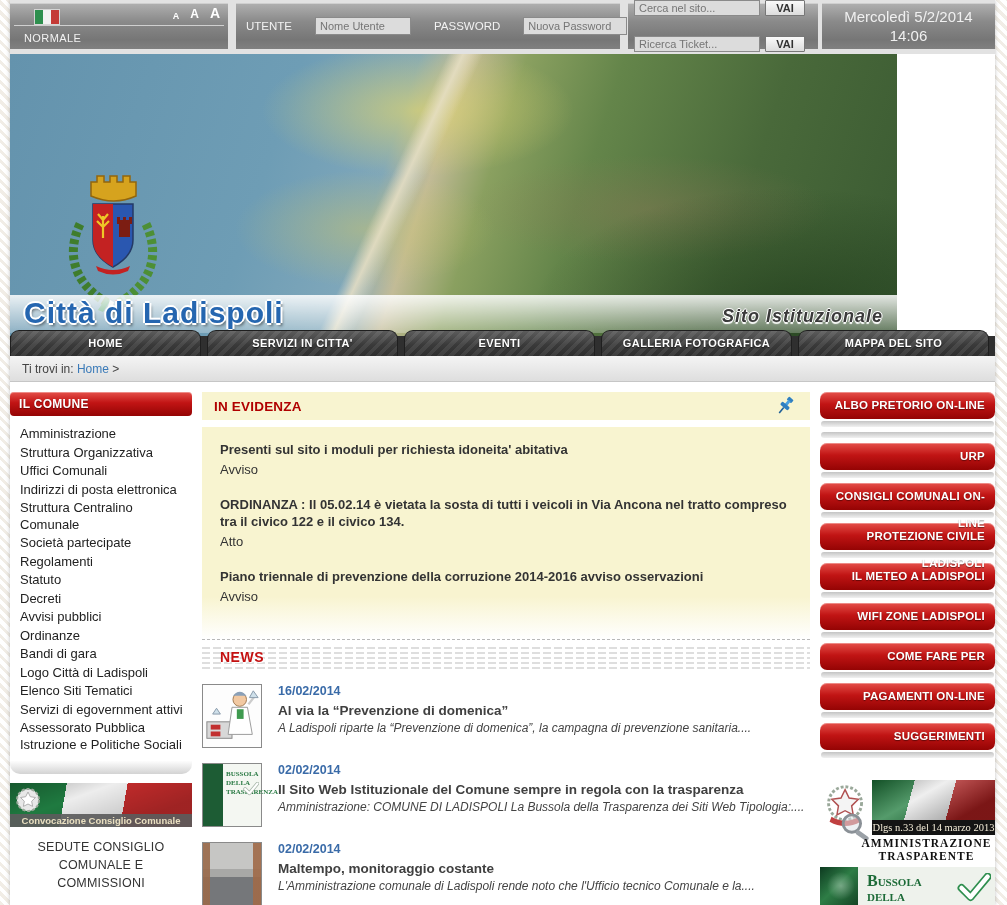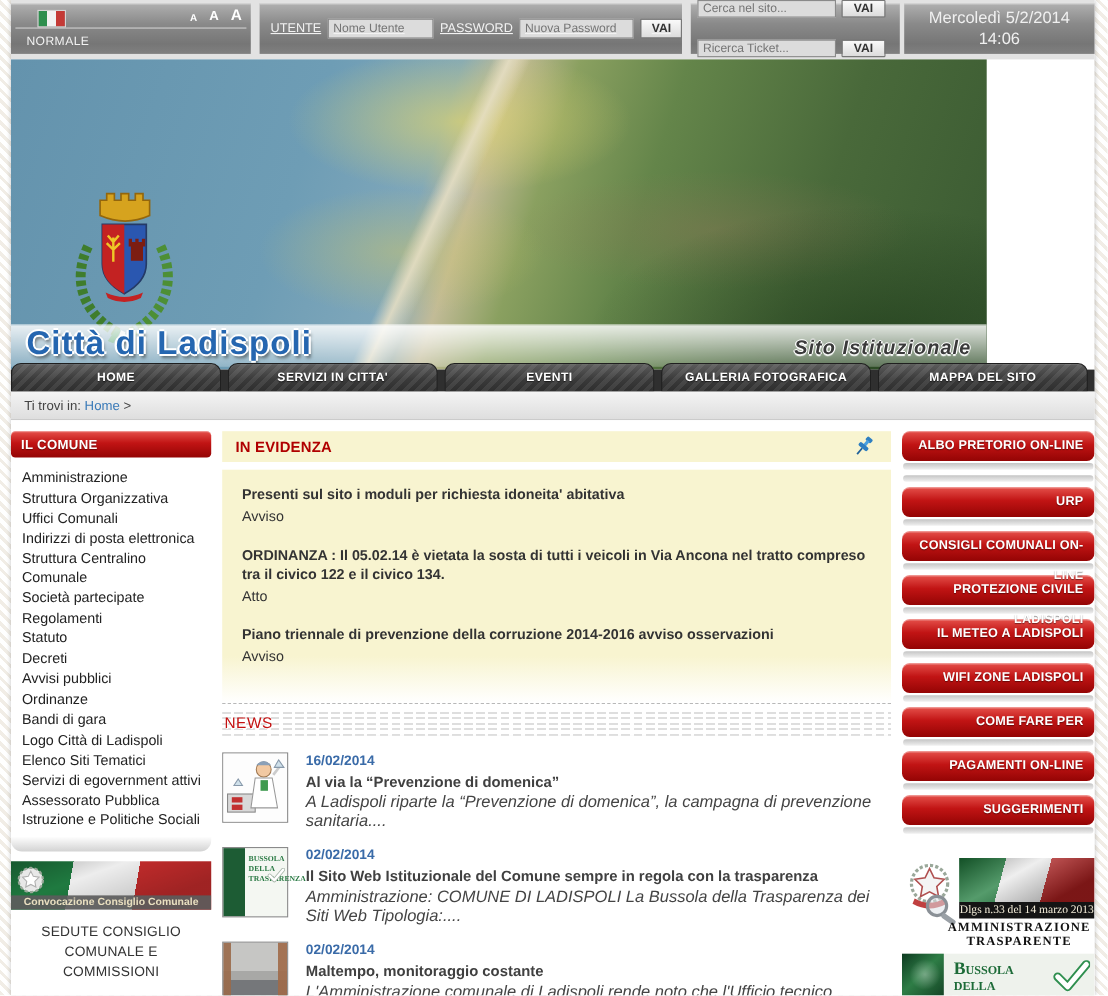--- a/index.html
+++ b/index.html
@@ -18,21 +18,21 @@
   .seg2 { left:226px; width:384px; }
   .seg3 { left:618px; width:190px; }
   .seg4 { left:812px; width:173px; }
   .flag-ico { position:absolute; left:24px; top:6px; width:26px; height:16px; border:1px solid #d5d5d5;
               background:linear-gradient(90deg,#2e8f4e 0 33%,#f2f2f2 33% 66%,#c43a36 66%); }
   .font-sizes { position:absolute; right:8px; top:2px; color:#fff; display:flex; align-items:flex-end; gap:11px; }
   .font-sizes span { font-weight:bold; cursor:pointer; line-height:1.2; }
   .fs-s { font-size:9px; } .fs-m { font-size:12px; } .fs-l { font-size:14px; }
   .seg1-line { position:absolute; left:4px; right:4px; top:22px; border-top:1px solid #cfcfcf; }
   .normale { position:absolute; left:14px; bottom:5px; color:#f2f2f2; font-size:11px; letter-spacing:.4px; }
-  .login-row { display:flex; align-items:center; height:100%; padding:0 10px; gap:6px; color:#f2f2f2; font-size:11.5px;text-decoration:underline; }
+  .login-row { display:flex; align-items:center; height:100%; padding:0 10px; gap:23px; color:#f2f2f2; font-size:11.5px; }
   .login-row label { white-space:nowrap; }
   .tb-input { height:18px; background:#dcdcdc; border:1px solid #8a8a8a; font-size:11px; color:#666;
               padding:0 4px; font-family:"Liberation Sans", sans-serif; }
   .inp-user { width:96px; } .inp-pass { width:104px; }
   .vai-btn { height:18px; min-width:38px; background:linear-gradient(#fafafa,#dcdcdc); border:1px solid #777;
              font-size:11px; font-weight:bold; color:#333; cursor:pointer; border-radius:1px;
              font-family:"Liberation Sans", sans-serif; }
   .search-col { display:flex; flex-direction:column; justify-content:center; gap:20px; height:100%; padding:0 6px; }
   .search-row { display:flex; gap:5px; align-items:center; }
   .inp-search { width:126px; height:16px; }
@@ -110,34 +110,34 @@
   .ev-body { background:linear-gradient(#f8f4d0 80%, #ffffff); padding:14px 18px 16px; }
   .ev-item { margin-bottom:19px; }
   .ev-item-title { font-size:13px; font-weight:bold; color:#333; line-height:17px; cursor:pointer; }
   .ev-item-type { font-size:13px; color:#333; margin-top:4px; }
   .ev-sep { border-top:1px dashed #b8b8b8; }
 
   
   .news-head { margin-top:5px; height:24px; line-height:24px; padding-left:2px;
     background-image:repeating-linear-gradient(90deg, rgba(255,255,255,0) 0 8px, #ffffff 8px 11px),
                      repeating-linear-gradient(0deg, #dedede 0 2px, #ffffff 2px 5px); }
-  .news-head span { color:#c41111 ; font-size:14px; font-weight:normal; letter-spacing:.5px;
-                    text-shadow:1px 1px 0 #fff; }
+  .news-head span { color:#c41111 ; font-size:14px; font-weight:bold; letter-spacing:.5px;
+                    text-shadow:1px 1px 0 #fff;margin-left:16px; }
   .news-item { display:flex; margin-top:15px; }
   .thumb { width:60px; height:64px; border:1px solid #8a8a8a; margin-right:16px; flex:none; cursor:pointer; }
   .thumb-bussola { background:linear-gradient(90deg,#1d5c34 0 34%,#f4f7f2 34%); position:relative; }
   .thumb-bussola .tb-txt { position:absolute; left:23px; top:6px; font-family:"Liberation Serif", serif;
       font-size:7px; font-weight:bold; color:#2a7a44; line-height:9px; }
   .thumb-bussola svg { position:absolute; right:2px; top:18px; }
   .thumb-flood { background:
       linear-gradient(90deg, rgba(154,106,74,.9) 0 12%, rgba(0,0,0,0) 12% 86%, rgba(160,106,72,.9) 86%),
       linear-gradient(#c6c6c4 0 42%,#a8a8a6 42% 55%,#75777a 55%); }
   .news-date { color:#3a6ba8; font-size:12.5px; font-weight:bold; }
   .news-title { color:#404040; font-size:13.5px; font-weight:bold; margin:5px 0 3px; cursor:pointer; }
-  .news-excerpt { color:#444; font-size:15px; font-style:italic; }
+  .news-excerpt { color:#444; font-size:12px; font-style:italic; }
 
   
   .rbtn { height:27px; border-radius:7px; color:#fff; font-weight:bold; font-size:11.5px; text-align:right;
           line-height:27px; padding-right:10px; letter-spacing:.2px; cursor:pointer;
           background:linear-gradient(#e5504a,#c11414 45%,#940404);
           box-shadow:inset 0 1px 0 rgba(255,255,255,.35); text-shadow:0 1px 1px rgba(0,0,0,.45); }
   .rbtn-shadow { height:6px; border-radius:4px; margin:2px 1px 5px;
                  background:linear-gradient(#c4c4c4,#f1f1f1); }
   .trasparenza { position:relative; height:78px; margin-top:22px; cursor:pointer; }
   .tr-flag { position:absolute; left:52px; right:0; top:0; height:40px;

